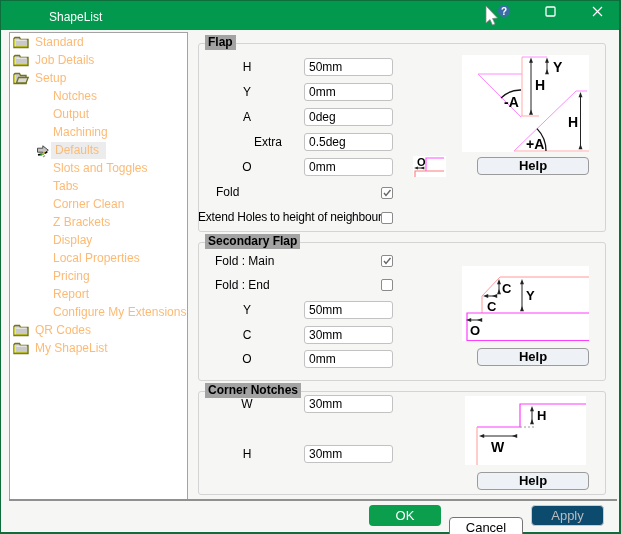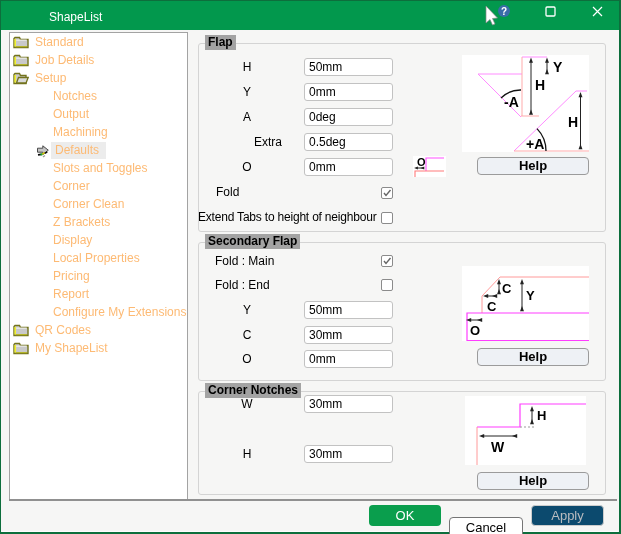--- a/index.html
+++ b/index.html
@@ -74,21 +74,21 @@
 <svg class="abs" style="left:36px;top:144px;" width="14" height="14" viewBox="0 0 14 14">
   <path d="M1.5 4.2 H6.8 V1.8 L12.3 6.2 L6.8 10.6 V8.2 H1.5 Z" fill="#c4c4c4" stroke="#4a4a4a" stroke-width="1"></path>
   <path d="M2 10.9 L5.5 10.4" stroke="#0a0a0a" stroke-width="1.8"></path>
   <path d="M6 10.3 L9 8.6" stroke="#d6c600" stroke-width="1.6"></path>
   <path d="M8.8 9.4 L11.3 7.9" stroke="#0a0a0a" stroke-width="1.5"></path>
   <path d="M7 13 L9 11.5" stroke="#9a9a9a" stroke-width="1.2"></path>
   <circle cx="5.4" cy="10.4" r="1.1" fill="#18a035"></circle>
 </svg>
 <div class="trow" style="left:55px;top:141px;">Defaults</div>
 <div class="trow" style="left:53px;top:159px;">Slots and Toggles</div>
-<div class="trow" style="left:53px;top:177px;">Corner</div>
+<div class="trow" style="left:53px;top:177px;">Tabs</div>
 <div class="trow" style="left:53px;top:195px;">Corner Clean</div>
 <div class="trow" style="left:53px;top:213px;">Z Brackets</div>
 <div class="trow" style="left:53px;top:231px;">Display</div>
 <div class="trow" style="left:53px;top:249px;">Local Properties</div>
 <div class="trow" style="left:53px;top:267px;">Pricing</div>
 <div class="trow" style="left:53px;top:285px;">Report</div>
 <div class="trow" style="left:53px;top:303px;">Configure My Extensions</div>
 <svg class="abs fico" style="left:13px;top:323px;" width="16" height="14" viewBox="0 0 16 14">
       <path d="M1 3.5 L1 12.5 L15 12.5 L15 4.5 L7.5 4.5 L6.5 2.5 L2 2.5 Z" fill="#c9c9c9" stroke="#73731d" stroke-width="1.4"></path>
       <path d="M2.2 4 L2.2 11.5" stroke="#f2f22e" stroke-width="1.6"></path>
@@ -124,21 +124,21 @@
 <div class="flabel" style="left:212px;top:135px;width:70px;text-align:right;">Extra</div>
 <div class="input" style="top:133px;">0.5deg</div>
 <div class="flabel" style="left:212px;top:160px;width:70px;text-align:center;">O</div>
 <div class="input" style="top:158px;">0mm</div>
 <div class="flabel" style="left:216px;top:185px;">Fold</div>
 <div class="cb" style="top:187px;">
     <svg width="10" height="10" viewBox="0 0 10 10" style="position:absolute;left:0;top:0;">
       <path d="M2 5 L4 7.5 L8.5 2" stroke="#666" stroke-width="1.4" fill="none"></path>
     </svg>
   </div>
-<div class="flabel" style="left:198px;top:210px;letter-spacing:-0.2px;">Extend Tabs to height of neighbour</div>
+<div class="flabel" style="left:198px;top:210px;letter-spacing:-0.2px;">Extend Holes to height of neighbour</div>
 <div class="cb" style="top:212px;"></div>
 
 <div class="flabel" style="left:215px;top:254px;">Fold : Main</div>
 <div class="cb" style="top:255px;">
     <svg width="10" height="10" viewBox="0 0 10 10" style="position:absolute;left:0;top:0;">
       <path d="M2 5 L4 7.5 L8.5 2" stroke="#666" stroke-width="1.4" fill="none"></path>
     </svg>
   </div>
 <div class="flabel" style="left:215px;top:278px;">Fold : End</div>
 <div class="cb" style="top:279px;"></div>

